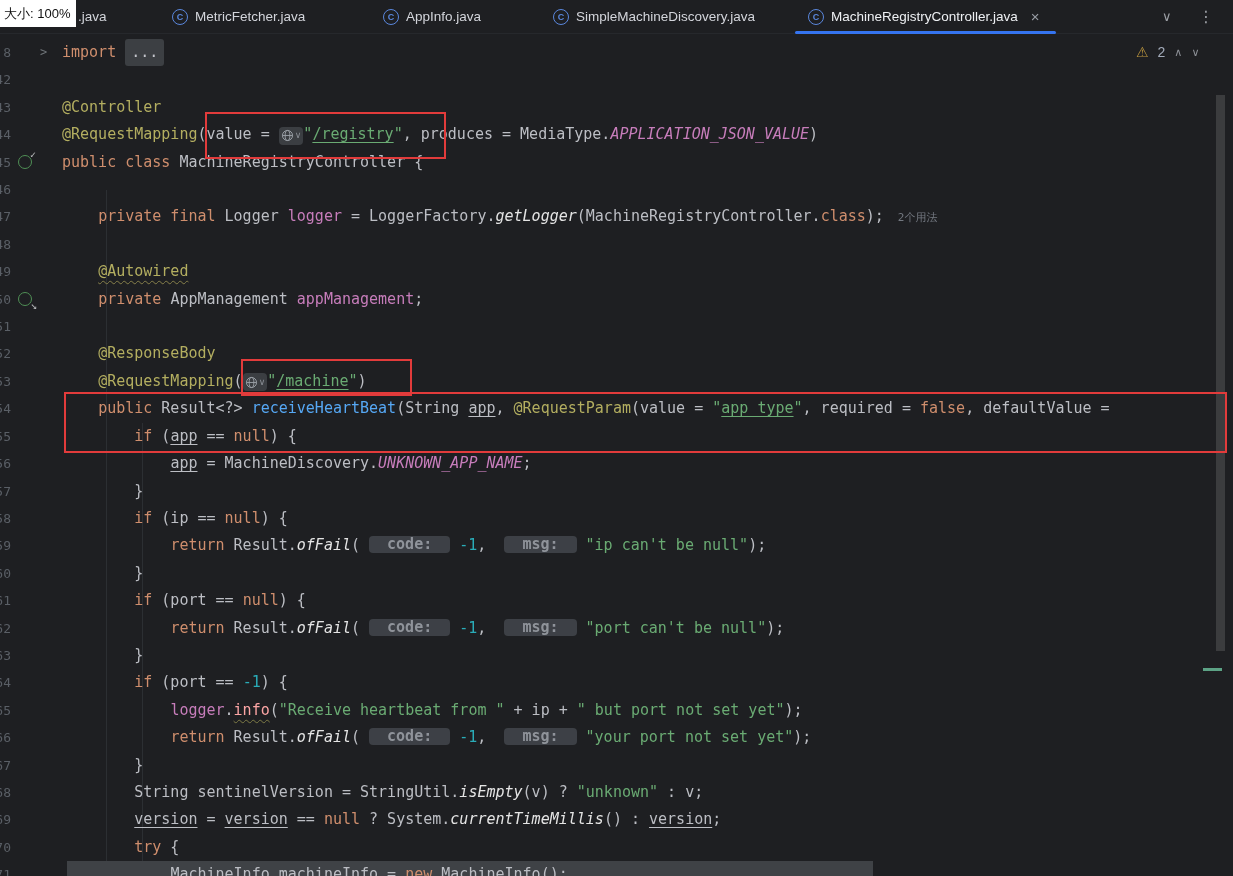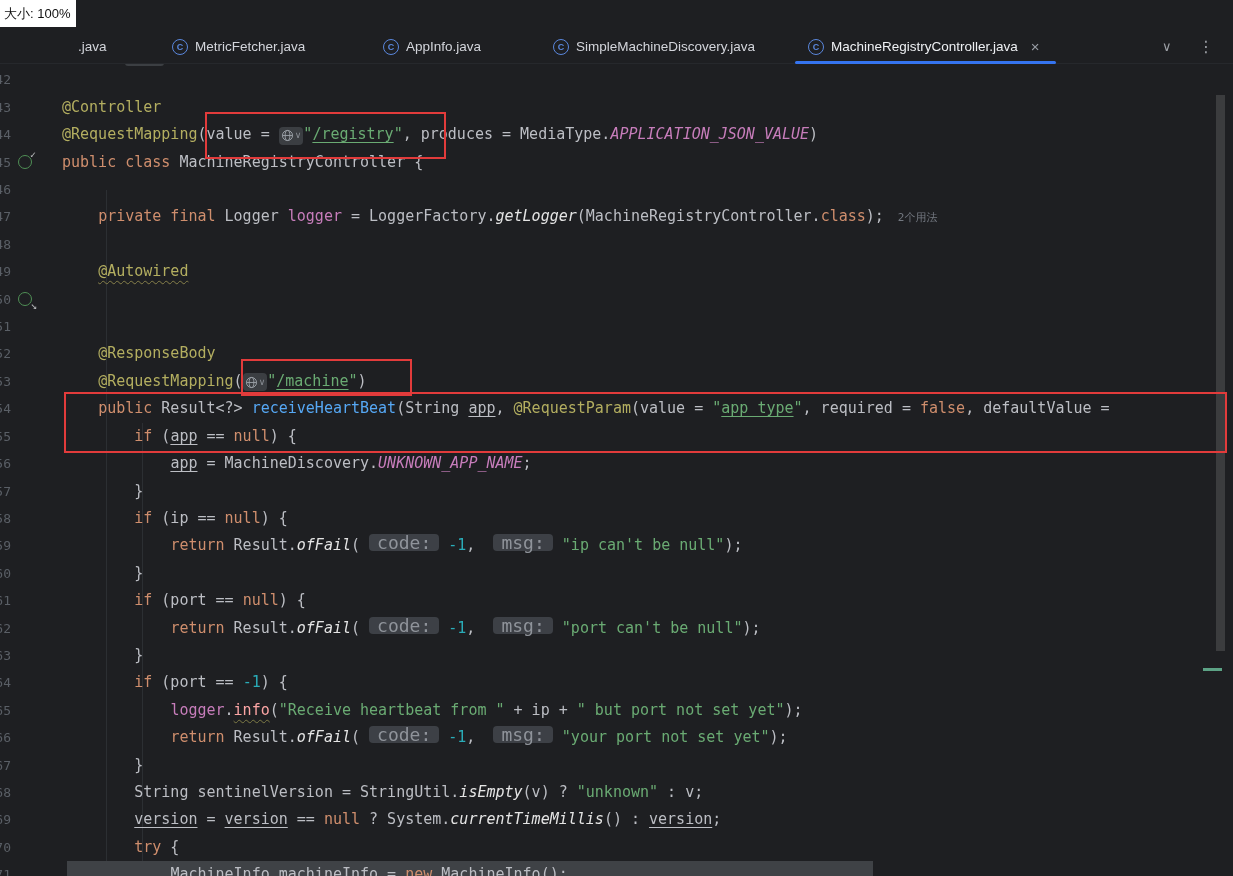--- a/index.html
+++ b/index.html
@@ -1,21 +1,21 @@
 <!DOCTYPE html>
 <html><head>
 <meta charset="utf-8">
 <style>
   html,body{margin:0;padding:0;background:#141518;}
   .app{position:relative;width:1233px;height:876px;background:#1e1f22;overflow:hidden;
        font-family:"DejaVu Sans Mono",monospace;}
 
   
   .tabbar{position:absolute;top:0;left:0;width:1233px;height:33px;background:#1e1f22;
-          border-bottom:1px solid #26282c;z-index:6;margin-top:30px;}
+          border-bottom:1px solid #26282c;z-index:6;}
   .tab{position:absolute;top:0;height:33px;display:flex;align-items:center;gap:7px;
        font-family:"Liberation Sans",sans-serif;font-size:13.5px;color:#d3d5db;cursor:default;}
   .tab.active{color:#eef0f3;}
   .tab .underline{position:absolute;left:-13px;right:-16px;bottom:-1px;height:3px;
        background:#3574f0;border-radius:3px;}
   .jicon{width:14px;height:14px;border-radius:50%;border:1.5px solid #5a87dd;color:#5a87dd;
        font-size:9px;font-weight:bold;display:flex;align-items:center;justify-content:center;flex:0 0 auto;}
   .tclose{color:#9a9ea6;font-size:15px;margin-left:6px;}
   .tb-ico{position:absolute;top:0;height:33px;display:flex;align-items:center;color:#9da0a6;
        font-size:13px;font-family:"DejaVu Sans",sans-serif;}
@@ -41,22 +41,22 @@
   .sg-s{color:#6aab73}
   .sg-sl{color:#6aab73;text-decoration:underline;text-underline-offset:3px}
   .sg-n{color:#2aacb8}
   .sg-f{color:#c77dbb}
   .sg-c{color:#c77dbb;font-style:italic}
   .sg-m{color:#e5e5e5;font-style:italic}
   .sg-md{color:#56a8f5}
   .sg-du{color:#bcbec4;text-decoration:underline;text-underline-offset:3px}
   .sg-dw{color:#fca5a5;text-decoration:underline wavy 1px #7d7a45;text-underline-offset:4px}
 
-  .chip{display:inline-block;background:#3d4046;color:#8f939a;border-radius:4px;font-size:18px;
-        line-height:17px;padding:0 8px;vertical-align:1px;}
+  .chip{display:inline-block;background:#3d4046;color:#8f939a;border-radius:4px;font-size:15px;
+        line-height:17px;padding:0 18px;vertical-align:1px;font-weight:bold;}
   .foldchip{display:inline-block;background:#3c3f43;color:#c3c5cb;border-radius:3px;padding:0 6px;}
   .globechip{display:inline-flex;align-items:center;background:#3b3e42;border-radius:4px;
         padding:0 2px;height:18px;vertical-align:-3px;gap:1px;}
   .globechip .gv{color:#8b8f96;font-size:9px;font-family:"DejaVu Sans",sans-serif;}
   .inlay{color:#737880;font-size:11px;margin-left:14px;}
 
   
   .guide{position:absolute;width:1px;background:#2c2f33;z-index:0;}
   #sel-band{position:absolute;left:67px;top:861px;width:806px;height:15px;background:#3f4246;z-index:0;}
   .rbox{position:absolute;border:2.5px solid #e23b3b;z-index:5;pointer-events:none;}
@@ -178,20 +178,21 @@
         <div class="codeline"><span class="sg-d">    </span><span class="sg-aw">@Autowired</span></div>
       </div>
       <div class="line">
         <div class="gut">
           <div class="lnum">50</div>
           <div class="gicon">
             <span class="ring"></span>
             <span class="ov bean-nav">↘</span>
           </div>
         </div>
+        <div class="codeline"><span class="sg-d">    </span><span class="sg-k">private </span><span class="sg-d">AppManagement </span><span class="sg-f">appManagement</span><span class="sg-d">;</span></div>
       </div>
       <div class="line">
         <div class="gut">
           <div class="lnum">51</div>
         </div>
         <div class="codeline"></div>
       </div>
       <div class="line">
         <div class="gut">
           <div class="lnum">52</div>

